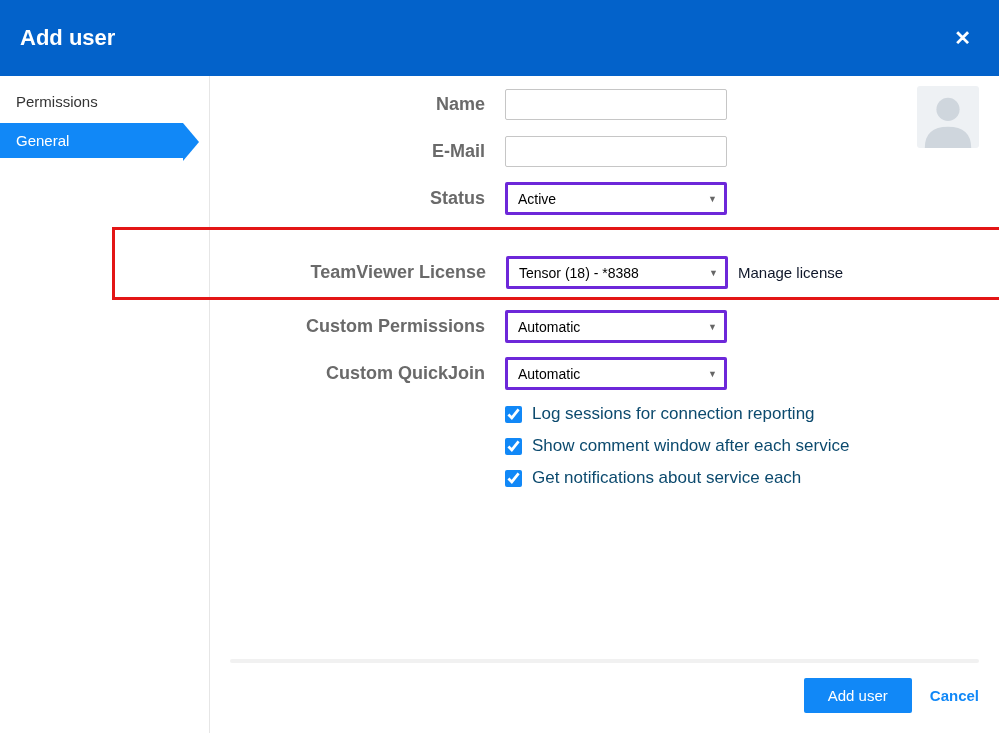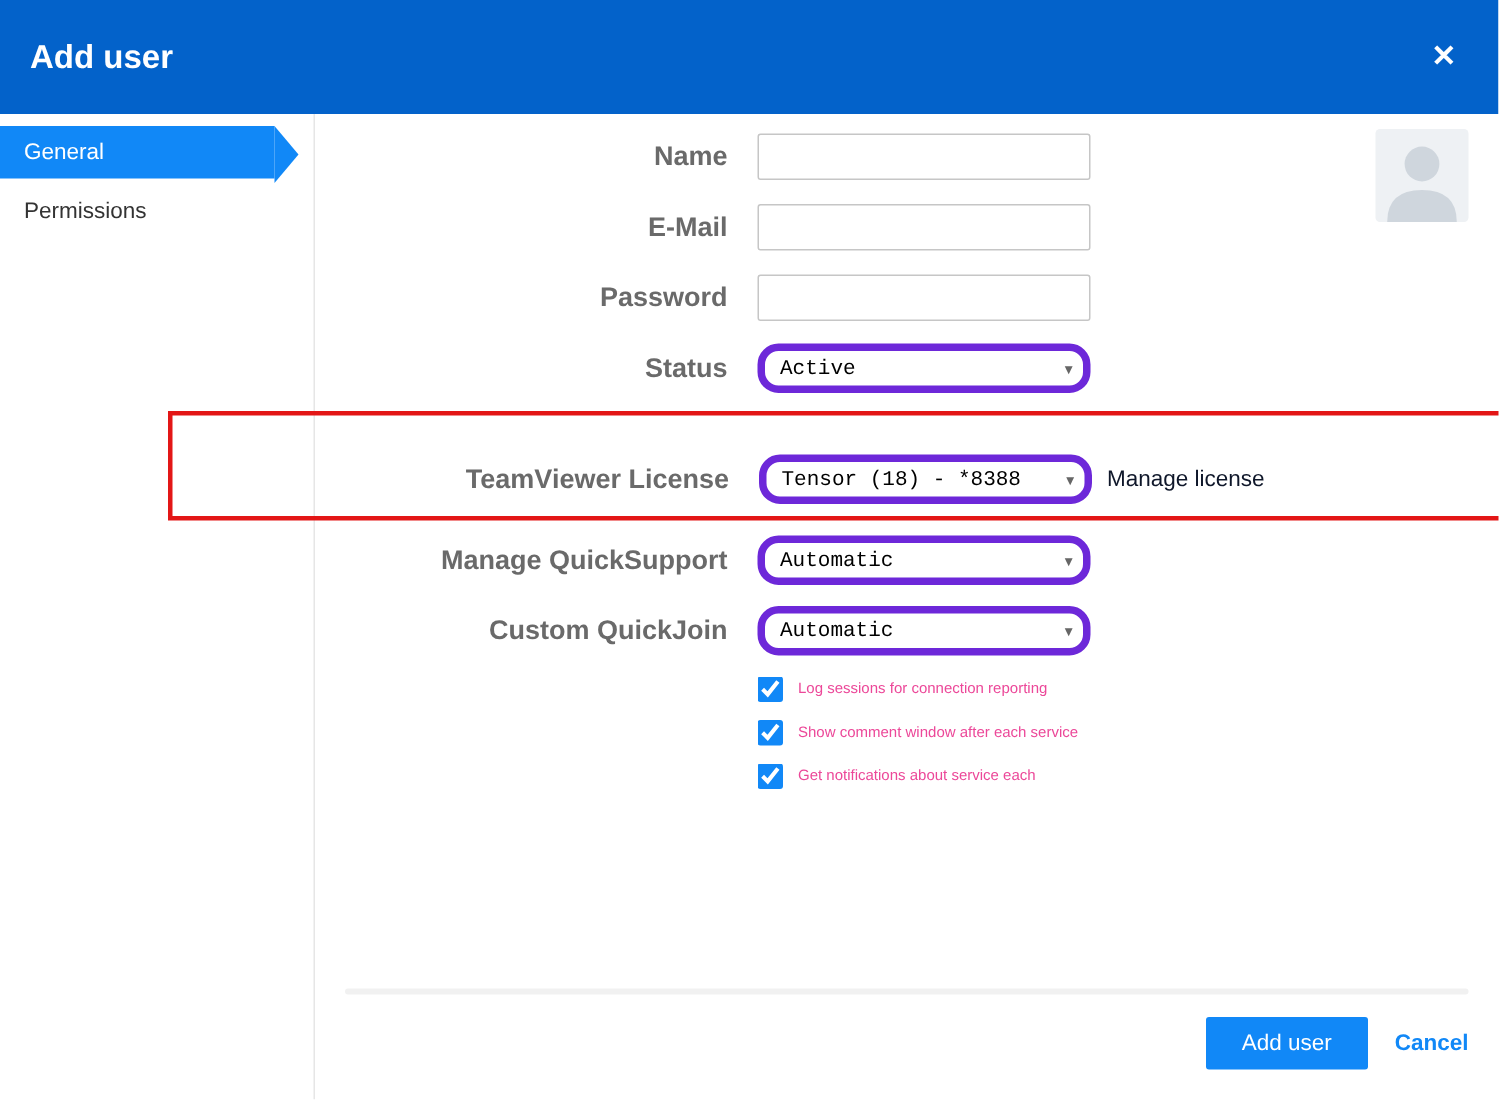--- a/index.html
+++ b/index.html
@@ -116,25 +116,25 @@
     font-size: 14px;
     font-family: inherit;
   }
   .select-wrap {
     position: relative;
     width: 222px;
   }
   .select-wrap select {
     width: 100%;
     height: 33px;
-    border: 5px solid #6d28d9;
-    border-radius: 14px;
+    border: 3px solid #6d28d9;
+    border-radius: 2px;
     padding: 4px 28px 4px 10px;
     font-size: 14px;
-    font-family: Liberation Mono, monospace;
+    font-family: Liberation Sans, sans-serif;
     background: #fff;
     appearance: none;
     -webkit-appearance: none;
     cursor: pointer;
   }
   .select-wrap::after {
     content: "▼";
     position: absolute;
     right: 10px;
     top: 50%;
@@ -175,22 +175,22 @@
     margin-bottom: 12px;
     gap: 10px;
   }
   .checkbox-row input[type="checkbox"] {
     width: 17px;
     height: 17px;
     accent-color: #1188f7;
     cursor: pointer;
   }
   .checkbox-row label {
-    font-size: 10px;
-    color: #ec4899;
+    font-size: 17px;
+    color: #0c4a6e;
     cursor: pointer;
   }
   .divider {
     position: absolute;
     bottom: 70px;
     left: 20px;
     right: 20px;
     height: 4px;
     border-radius: 2px;
     background: #f1f1f1;
@@ -227,25 +227,25 @@
 <body>
 
 <div class="header">
   <div class="header-title">Add user</div>
   <div class="close-btn">✕</div>
 </div>
 
 <div class="body">
 
   <div class="sidebar">
+    <div class="tab">
+      <span>Permissions</span>
+    </div>
     <div class="tab active">
       <span>General</span>
-    </div>
-    <div class="tab">
-      <span>Permissions</span>
     </div>
   </div>
 
   <div class="main">
 
     <div class="avatar">
       <svg viewBox="0 0 60 60">
         <circle cx="30" cy="20" r="12" fill="#cfd6dd"></circle>
         <path d="M 6 60 Q 6 38 30 38 Q 54 38 54 60 Z" fill="#cfd6dd"></path>
       </svg>
@@ -260,26 +260,20 @@
         </div>
       </div>
 
       <div class="row">
         <div class="row-label">E-Mail</div>
         <div class="row-field">
           <input type="text" value="" style="">
         </div>
       </div>
 
-      <div class="row">
-        <div class="row-label">Password</div>
-        <div class="row-field">
-          <input type="password" value="" style="">
-        </div>
-      </div>
 
       <div class="row">
         <div class="row-label">Status</div>
         <div class="row-field">
           <div class="select-wrap">
             <select>
               <option>Active</option>
             </select>
           </div>
         </div>
@@ -294,21 +288,21 @@
                 <option>Tensor (18) - *8388</option>
               </select>
             </div>
             <span class="link">Manage license</span>
           </div>
         </div>
       </div>
 
 
       <div class="row">
-        <div class="row-label">Manage QuickSupport</div>
+        <div class="row-label">Custom Permissions</div>
         <div class="row-field">
           <div class="select-wrap">
             <select>
               <option>Automatic</option>
             </select>
           </div>
         </div>
       </div>
 
       <div class="row">

